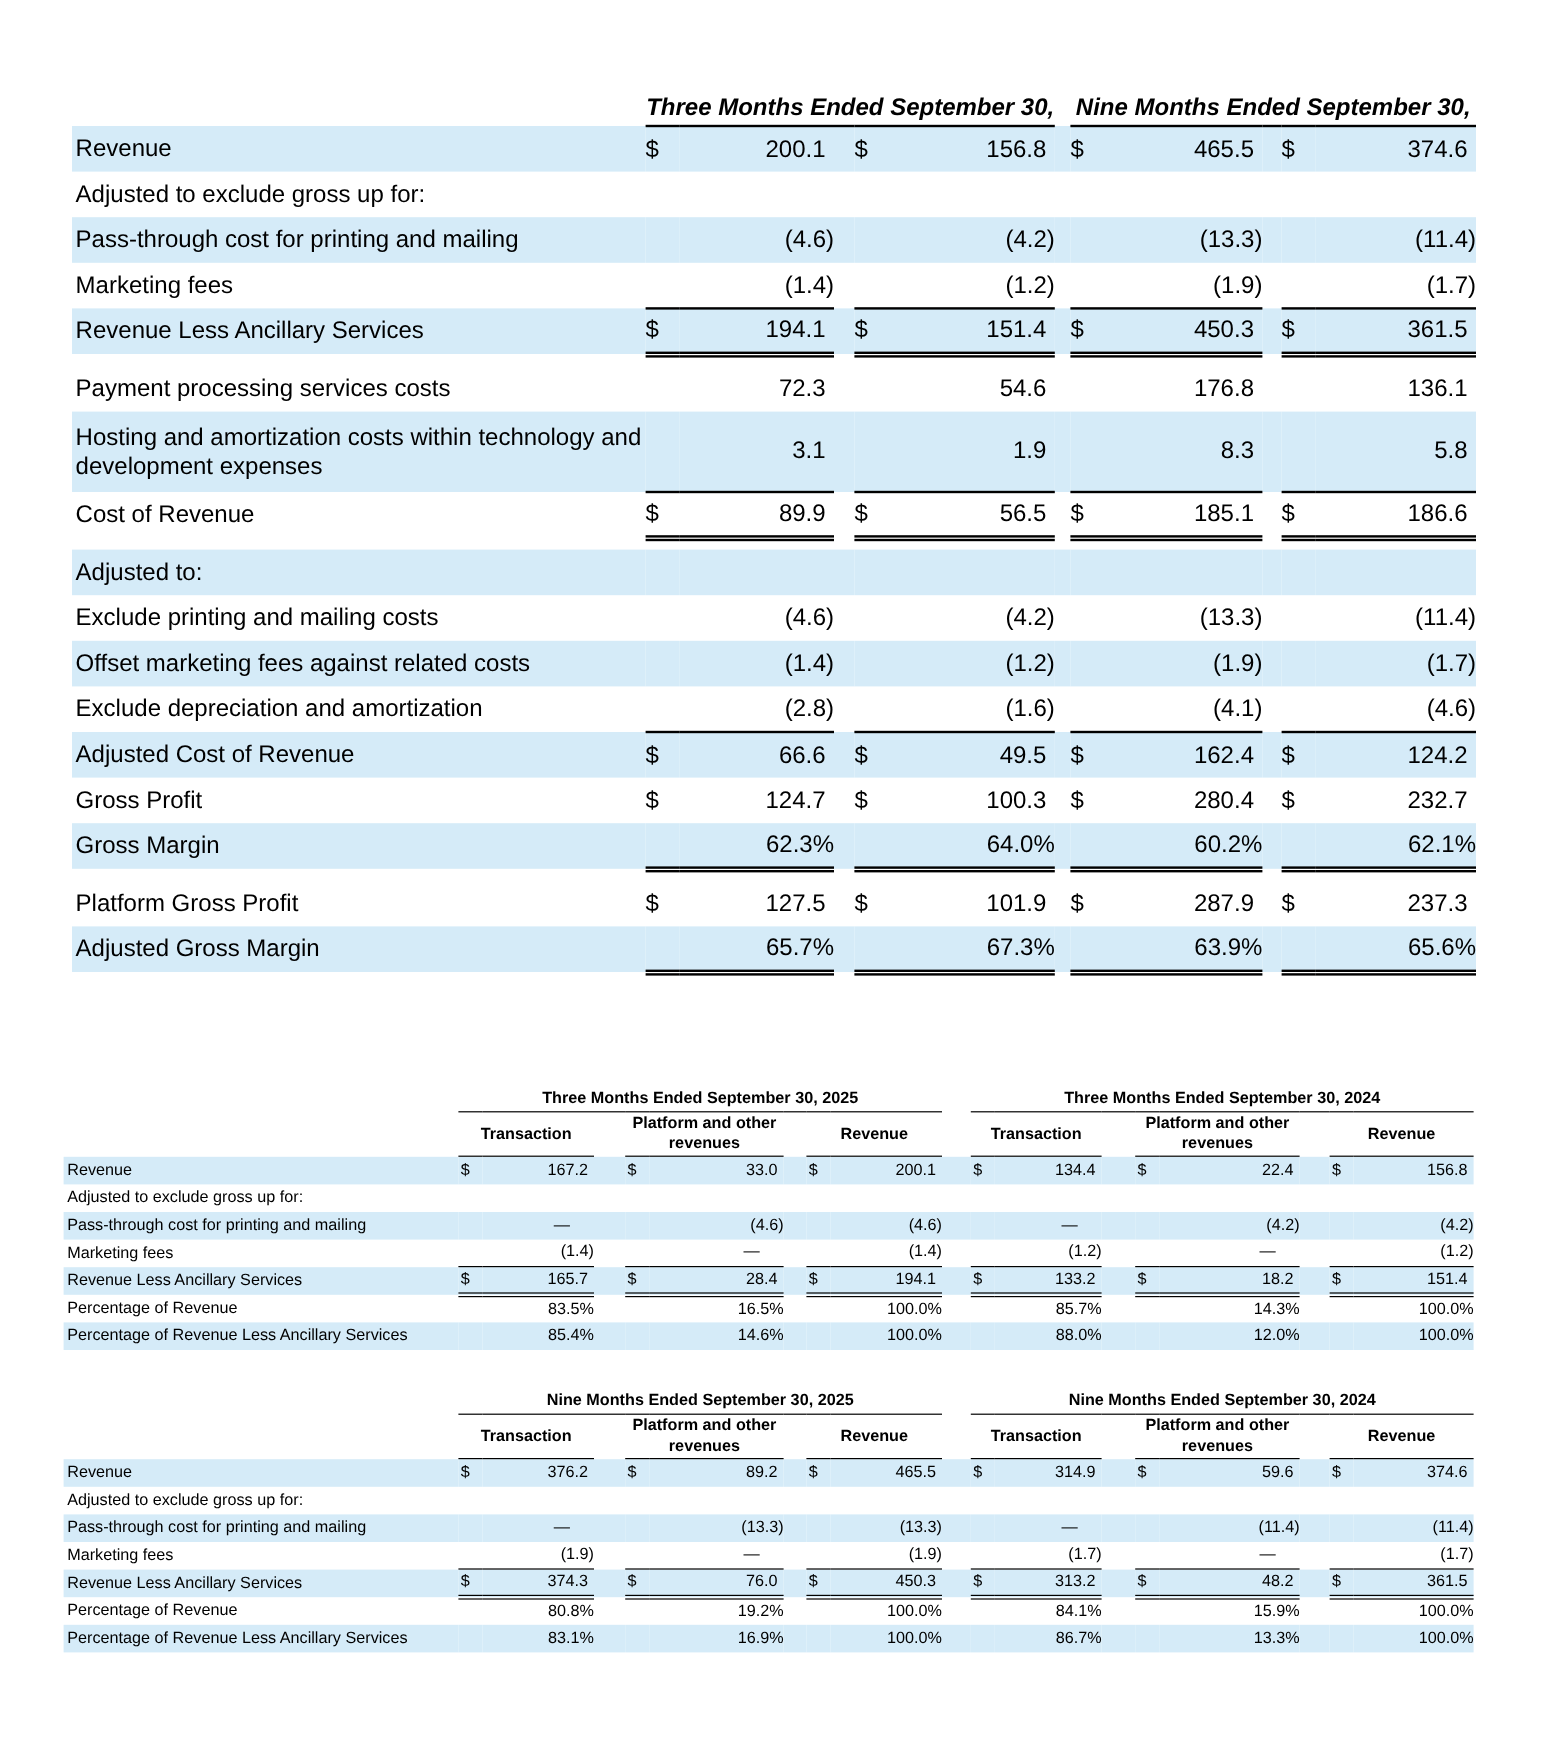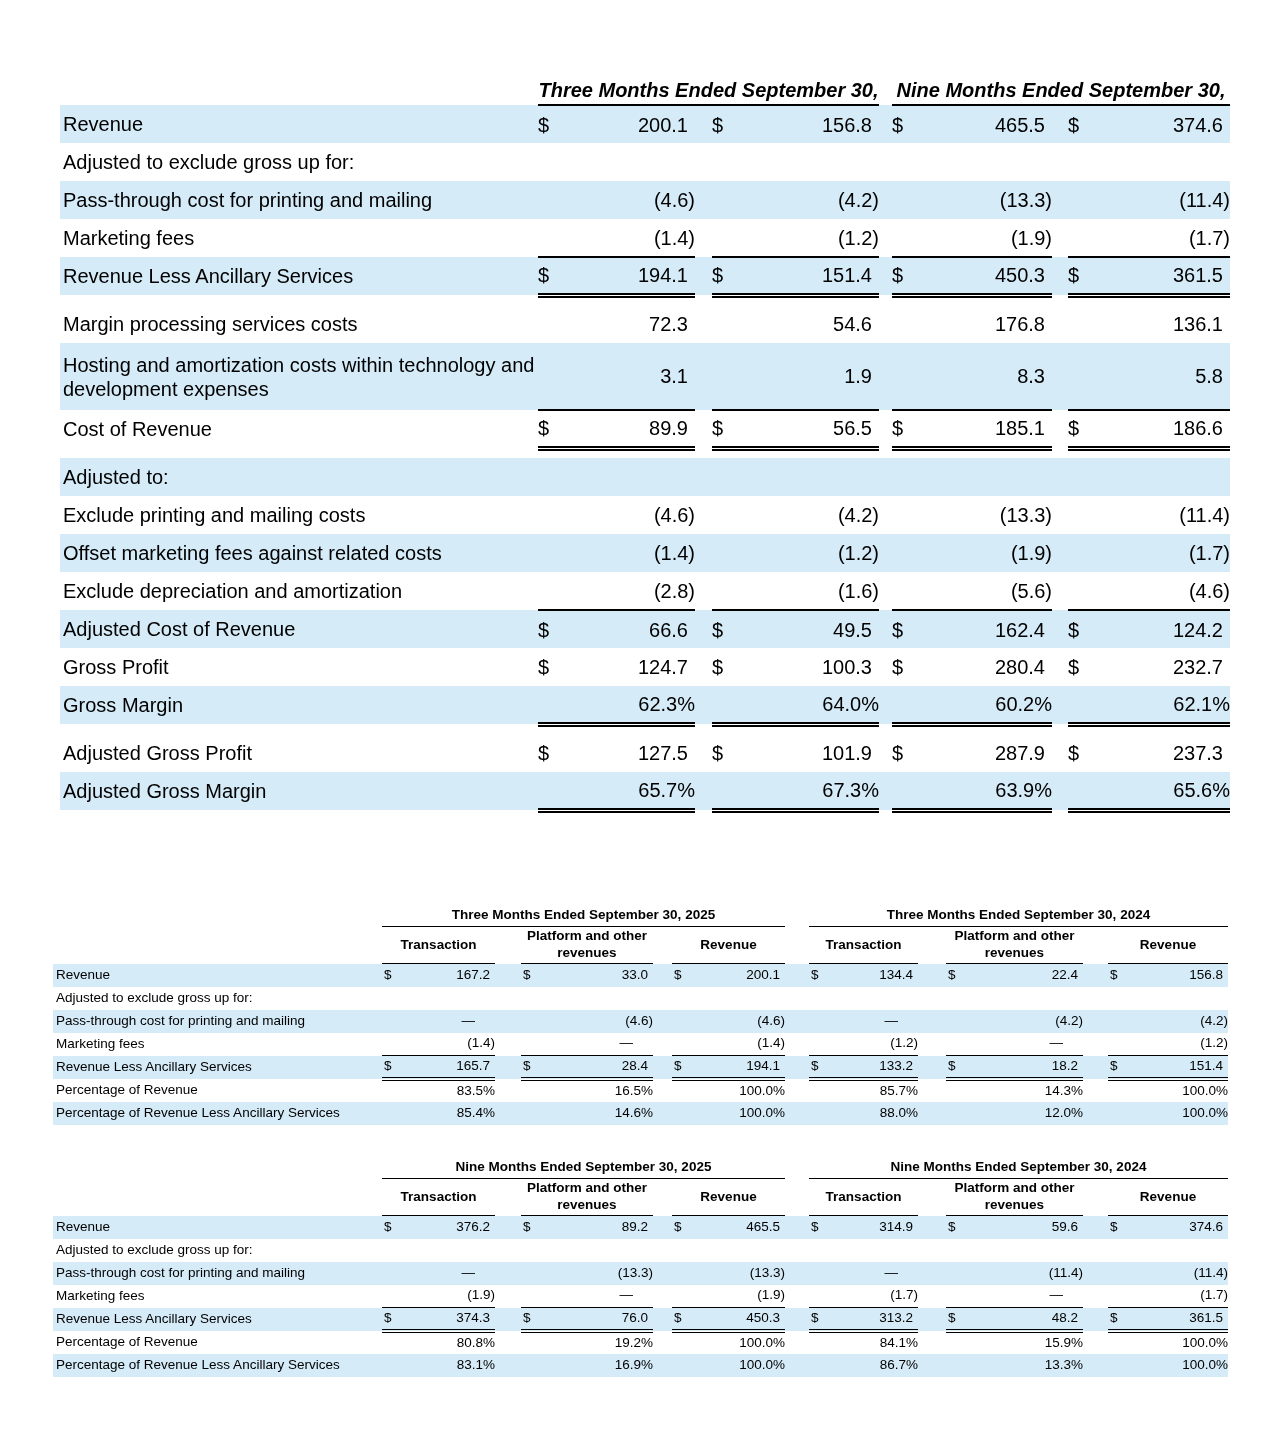--- a/index.html
+++ b/index.html
@@ -141,21 +141,21 @@
           <td class="d lb2">$</td>
           <td class="v pr lb2">450.3</td>
           <td class="g"></td>
           <td class="d lb2">$</td>
           <td class="v pr lb2">361.5</td>
         </tr>
         <tr class="sp">
           <td colspan="12"></td>
         </tr>
         <tr>
-          <td class="lbl">Margin processing services costs</td>
+          <td class="lbl">Payment processing services costs</td>
           <td class="d"></td>
           <td class="v pr">72.3</td>
           <td class="g"></td>
           <td class="d"></td>
           <td class="v pr">54.6</td>
           <td class="g"></td>
           <td class="d"></td>
           <td class="v pr">176.8</td>
           <td class="g"></td>
           <td class="d"></td>
@@ -236,21 +236,21 @@
         </tr>
         <tr>
           <td class="lbl">Exclude depreciation and amortization</td>
           <td class="d lb1"></td>
           <td class="v lb1">(2.8)</td>
           <td class="g"></td>
           <td class="d lb1"></td>
           <td class="v lb1">(1.6)</td>
           <td class="g"></td>
           <td class="d lb1"></td>
-          <td class="v lb1">(5.6)</td>
+          <td class="v lb1">(4.1)</td>
           <td class="g"></td>
           <td class="d lb1"></td>
           <td class="v lb1">(4.6)</td>
         </tr>
         <tr class="hl">
           <td class="lbl">Adjusted Cost of Revenue</td>
           <td class="d">$</td>
           <td class="v pr">66.6</td>
           <td class="g"></td>
           <td class="d">$</td>
@@ -287,21 +287,21 @@
           <td class="d lb2"></td>
           <td class="v lb2">60.2%</td>
           <td class="g"></td>
           <td class="d lb2"></td>
           <td class="v lb2">62.1%</td>
         </tr>
         <tr class="sp">
           <td colspan="12"></td>
         </tr>
         <tr>
-          <td class="lbl">Adjusted Gross Profit</td>
+          <td class="lbl">Platform Gross Profit</td>
           <td class="d">$</td>
           <td class="v pr">127.5</td>
           <td class="g"></td>
           <td class="d">$</td>
           <td class="v pr">101.9</td>
           <td class="g"></td>
           <td class="d">$</td>
           <td class="v pr">287.9</td>
           <td class="g"></td>
           <td class="d">$</td>

